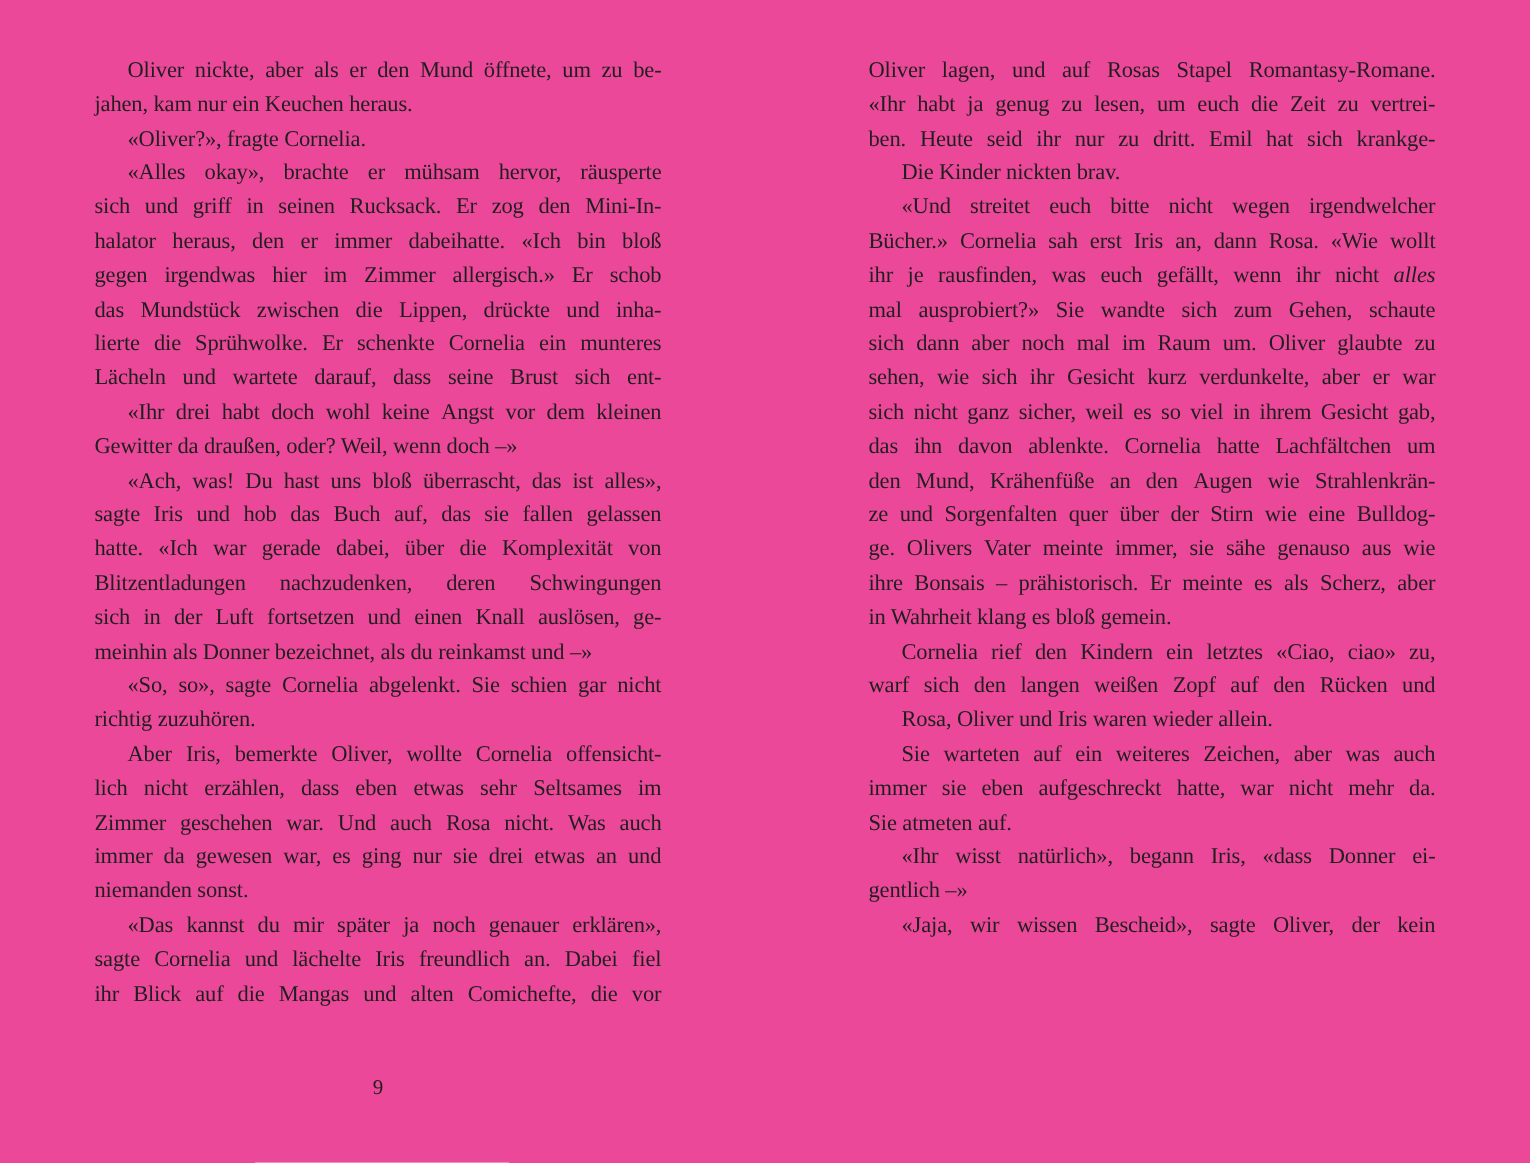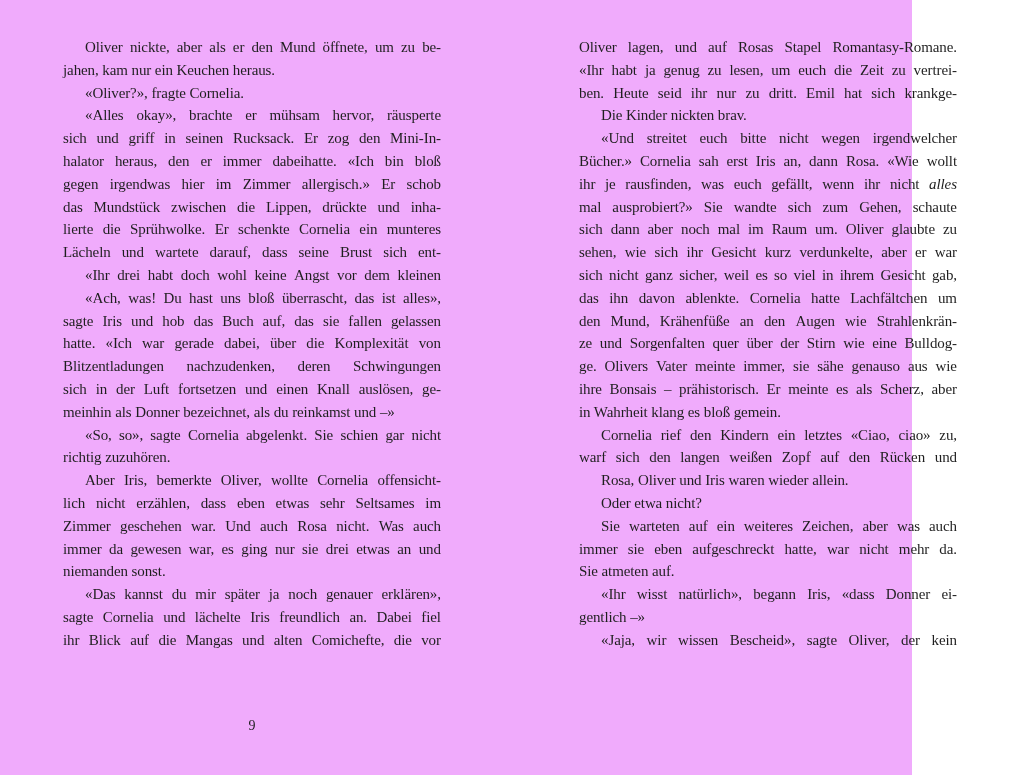--- a/index.html
+++ b/index.html
@@ -9,23 +9,23 @@
   }
   body {
     width: 1020px;
     height: 775px;
     font-family: "Liberation Serif", "DejaVu Serif", serif;
     color: #1f1f1f;
     overflow: hidden;
   }
   .spread {
     position: relative;
-    width: 912px;
+    width: 1020px;
     height: 775px;
-    background: #f0abfc;
+    background: #ec4899;
   }
   .page {
     position: absolute;
     top: 0;
     width: 378px;
     height: 775px;
   }
   .page-left  { left: 63px;  }
   .page-right { left: 579px; }
   .text-block {
@@ -159,20 +159,21 @@
           <span>drei</span>
           <span>habt</span>
           <span>doch</span>
           <span>wohl</span>
           <span>keine</span>
           <span>Angst</span>
           <span>vor</span>
           <span>dem</span>
           <span>kleinen</span>
         </div>
+        <div class="line"><span>Gewitter</span> <span>da</span> <span>draußen,</span> <span>oder?</span> <span>Weil,</span> <span>wenn</span> <span>doch</span> <span>–»</span></div>
         <div class="line just ind">
           <span>«Ach,</span>
           <span>was!</span>
           <span>Du</span>
           <span>hast</span>
           <span>uns</span>
           <span>bloß</span>
           <span>überrascht,</span>
           <span>das</span>
           <span>ist</span>
@@ -512,21 +513,20 @@
           <span>den</span>
           <span>langen</span>
           <span>weißen</span>
           <span>Zopf</span>
           <span>auf</span>
           <span>den</span>
           <span>Rücken</span>
           <span>und</span>
         </div>
         <div class="line ind"><span>Rosa,</span> <span>Oliver</span> <span>und</span> <span>Iris</span> <span>waren</span> <span>wieder</span> <span>allein.</span></div>
-        <div class="line ind"><span>Oder</span> <span>etwa</span> <span>nicht?</span></div>
         <div class="line just ind">
           <span>Sie</span>
           <span>warteten</span>
           <span>auf</span>
           <span>ein</span>
           <span>weiteres</span>
           <span>Zeichen,</span>
           <span>aber</span>
           <span>was</span>
           <span>auch</span>

